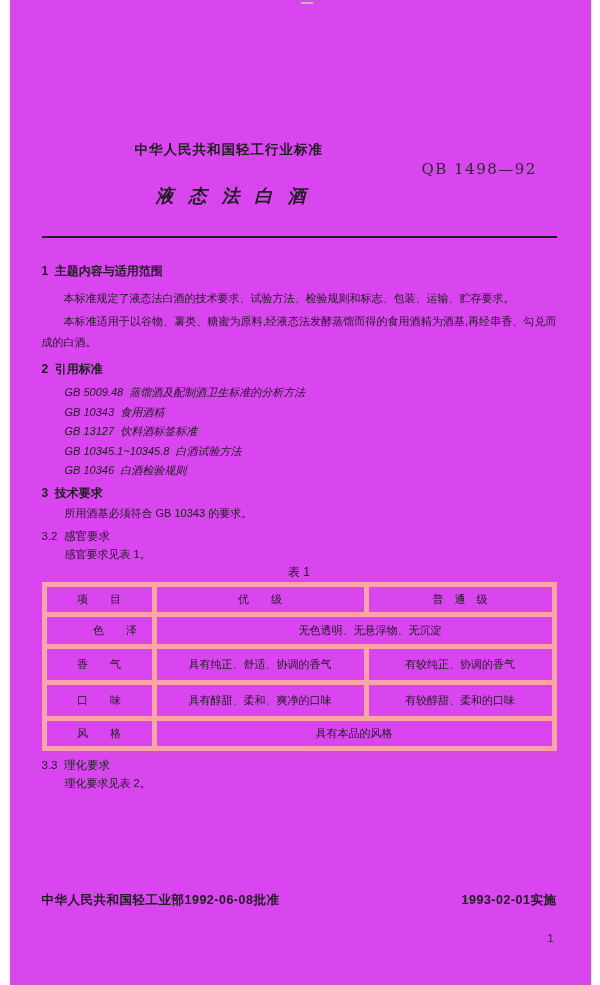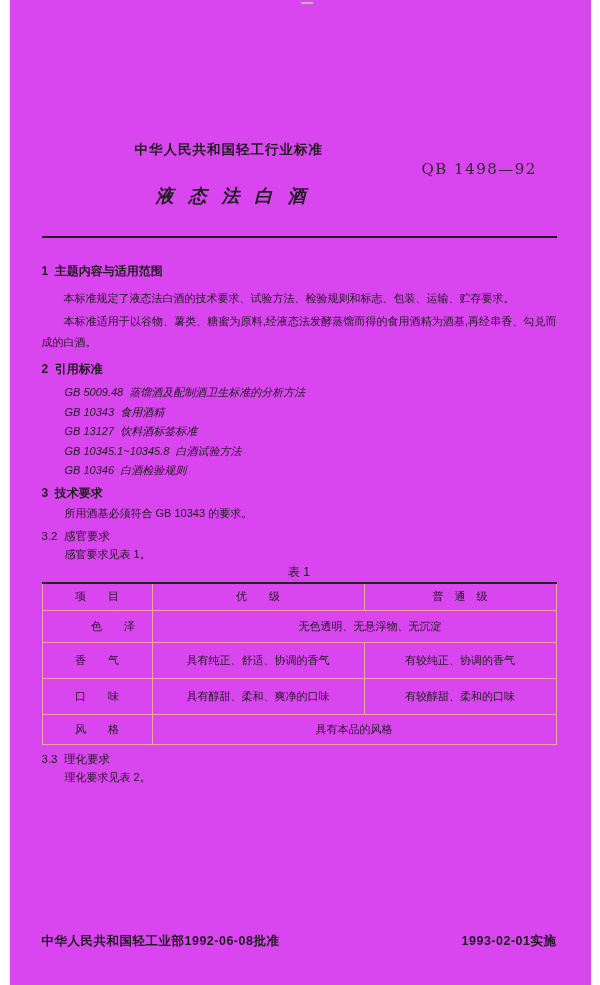--- a/index.html
+++ b/index.html
@@ -111,36 +111,36 @@
   }
   table.spec {
     margin-top: 3px;
     width: 100%;
     border-collapse: collapse;
     border: 1px solid #3a3a3a;
     border-top: 2px solid #222;
     font-size: 11px;
   }
   table.spec td {
-    border: 1px solid #fca5a5;
+    border: 5px solid #fca5a5;
     text-align: center;
     vertical-align: middle;
     white-space: pre-wrap;
     padding: 2px 4px;
   }
   table.spec tr.thead td { height: 28px; }
   table.spec tr.r0 td { height: 32px; padding-left: 36px; }
   table.spec tr.r1 td { height: 36px; }
   table.spec tr.r2 td { height: 36px; }
   table.spec tr.r3 td { height: 30px; }
 
   
   .footer-line {
     position: absolute;
-    left: 32px; right: 34px; top: 933px;
+    left: 32px; right: 34px; top: 892px;
     display: flex;
     justify-content: space-between;
     font-size: 12.5px;
     font-weight: bold;
     letter-spacing: 0.5px;
   }
   .page-number {
     position: absolute;
     left: 538px; top: 932px;
     font-size: 11px;

